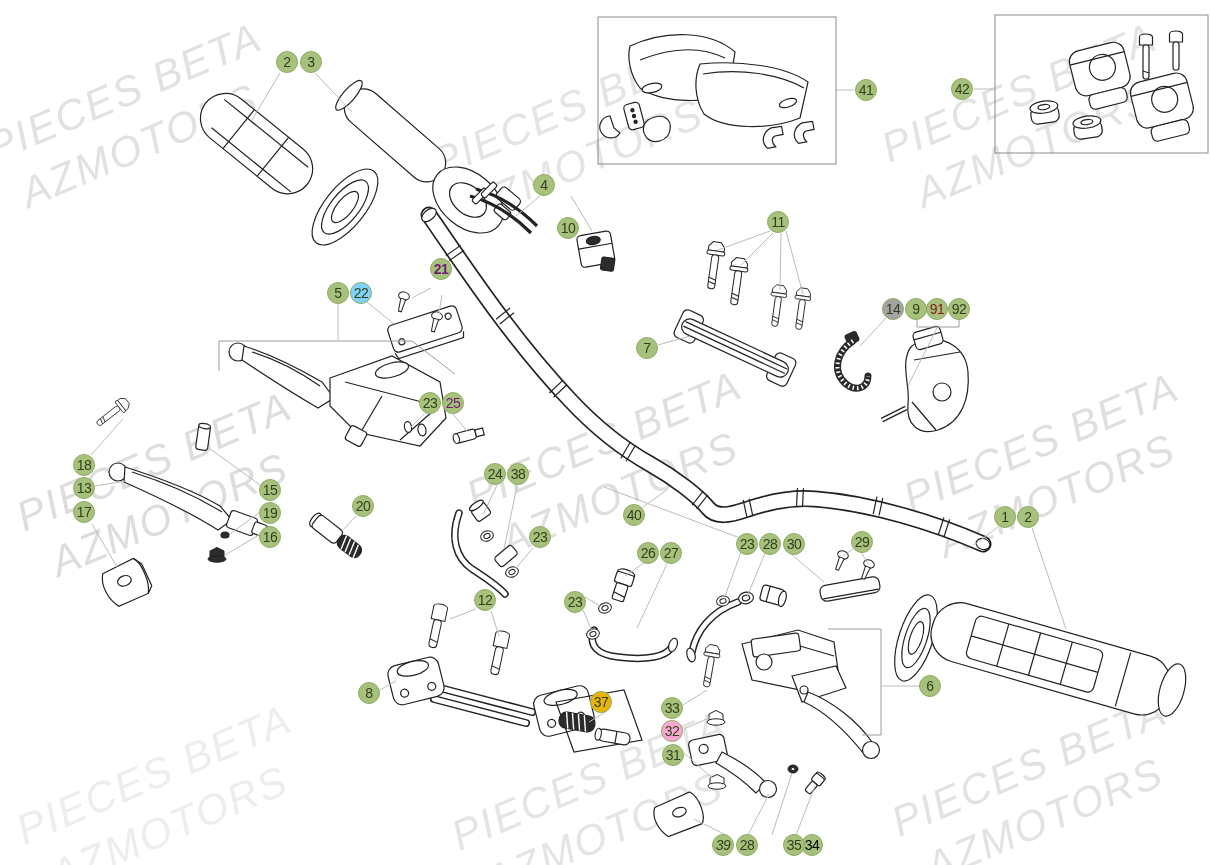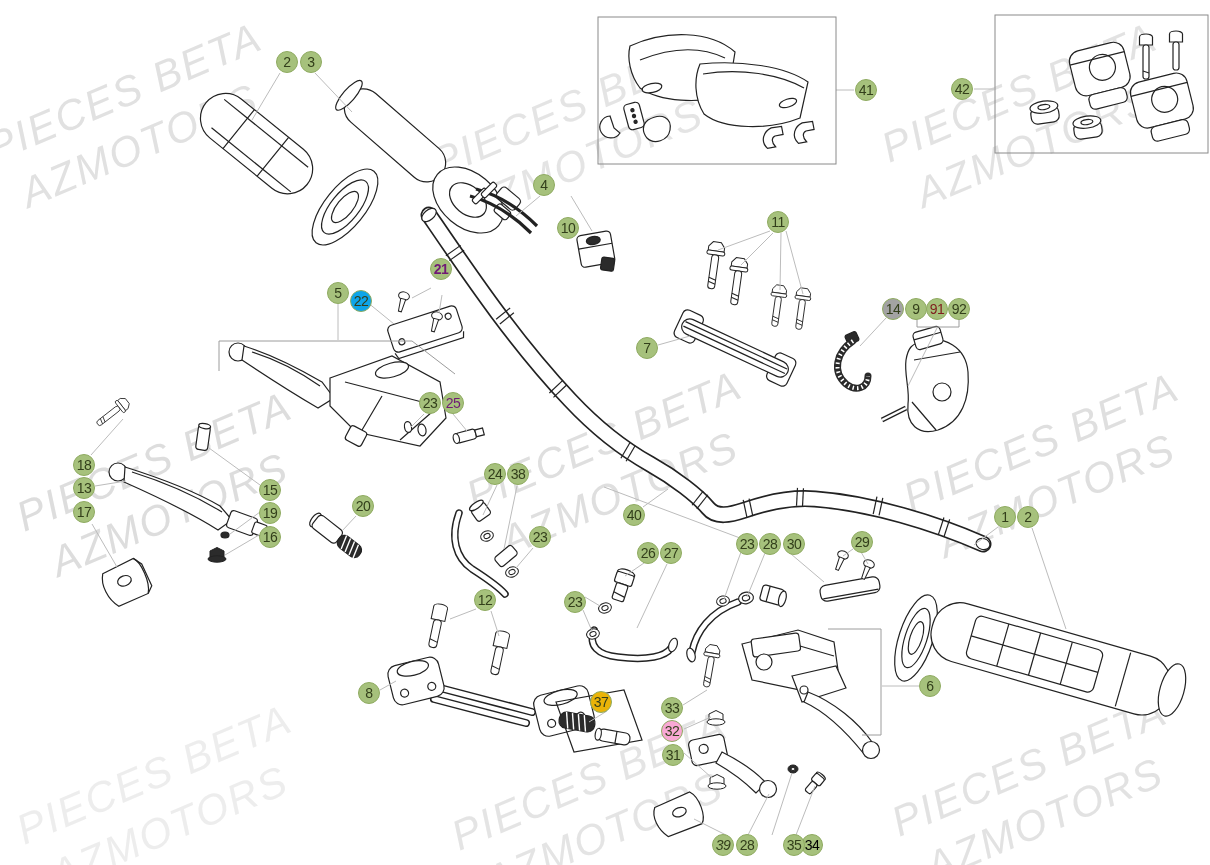--- a/index.html
+++ b/index.html
@@ -562,21 +562,21 @@
   <div class="badge-layer" id="badge-layer">
       <div class="badge" style="left: 276px; top: 51px; background: rgb(166, 193, 124); border: 1px solid rgb(143, 171, 97); color: rgb(51, 63, 27);">2</div>
       <div class="badge" style="left: 300px; top: 51px; background: rgb(166, 193, 124); border: 1px solid rgb(143, 171, 97); color: rgb(51, 63, 27);">3</div>
       <div class="badge" style="left: 855px; top: 79px; background: rgb(166, 193, 124); border: 1px solid rgb(143, 171, 97); color: rgb(51, 63, 27);">41</div>
       <div class="badge" style="left: 951px; top: 78px; background: rgb(166, 193, 124); border: 1px solid rgb(143, 171, 97); color: rgb(51, 63, 27);">42</div>
       <div class="badge" style="left: 533px; top: 174px; background: rgb(166, 193, 124); border: 1px solid rgb(143, 171, 97); color: rgb(51, 63, 27);">4</div>
       <div class="badge" style="left: 557px; top: 174px; background: rgb(166, 193, 124); border: 1px solid rgb(143, 171, 97); color: rgb(51, 63, 27); margin-top: 43px;">10</div>
       <div class="badge" style="left: 767px; top: 211px; background: rgb(166, 193, 124); border: 1px solid rgb(143, 171, 97); color: rgb(51, 63, 27);">11</div>
       <div class="badge" style="left: 430px; top: 258px; background: rgb(166, 193, 124); border: 1px solid rgb(143, 171, 97); color: #701a75; font-weight: bold;">21</div>
       <div class="badge" style="left: 327px; top: 282px; background: rgb(166, 193, 124); border: 1px solid rgb(143, 171, 97); color: rgb(51, 63, 27);">5</div>
-      <div class="badge" style="left: 350px; top: 282px; background: #0ea5e9; border: 1px solid rgb(143, 171, 97); color: rgb(51, 63, 27); margin-top: 8px;">22</div>
+      <div class="badge" style="left: 350px; top: 282px; background: #7dd3fc; border: 1px solid rgb(143, 171, 97); color: rgb(51, 63, 27);">22</div>
       <div class="badge" style="left: 882px; top: 298px; background: #a3a3a3; border: 1px solid rgb(143, 171, 97); color: rgb(51, 63, 27);">14</div>
       <div class="badge" style="left: 905px; top: 298px; background: rgb(166, 193, 124); border: 1px solid rgb(143, 171, 97); color: rgb(51, 63, 27);">9</div>
       <div class="badge" style="left: 926px; top: 298px; background: rgb(166, 193, 124); border: 1px solid rgb(143, 171, 97); color: #7f1d1d;">91</div>
       <div class="badge" style="left: 948px; top: 298px; background: rgb(166, 193, 124); border: 1px solid rgb(143, 171, 97); color: rgb(51, 63, 27);">92</div>
       <div class="badge" style="left: 636px; top: 337px; background: rgb(166, 193, 124); border: 1px solid rgb(143, 171, 97); color: rgb(51, 63, 27);">7</div>
       <div class="badge" style="left: 419px; top: 392px; background: rgb(166, 193, 124); border: 1px solid rgb(143, 171, 97); color: rgb(51, 63, 27);">23</div>
       <div class="badge" style="left: 442px; top: 392px; background: rgb(166, 193, 124); border: 1px solid rgb(143, 171, 97); color: #701a75;">25</div>
       <div class="badge" style="left: 73px; top: 454px; background: rgb(166, 193, 124); border: 1px solid rgb(143, 171, 97); color: rgb(51, 63, 27);">18</div>
       <div class="badge" style="left: 73px; top: 477px; background: rgb(166, 193, 124); border: 1px solid rgb(143, 171, 97); color: rgb(51, 63, 27);">13</div>
       <div class="badge" style="left: 73px; top: 501px; background: rgb(166, 193, 124); border: 1px solid rgb(143, 171, 97); color: rgb(51, 63, 27);">17</div>

